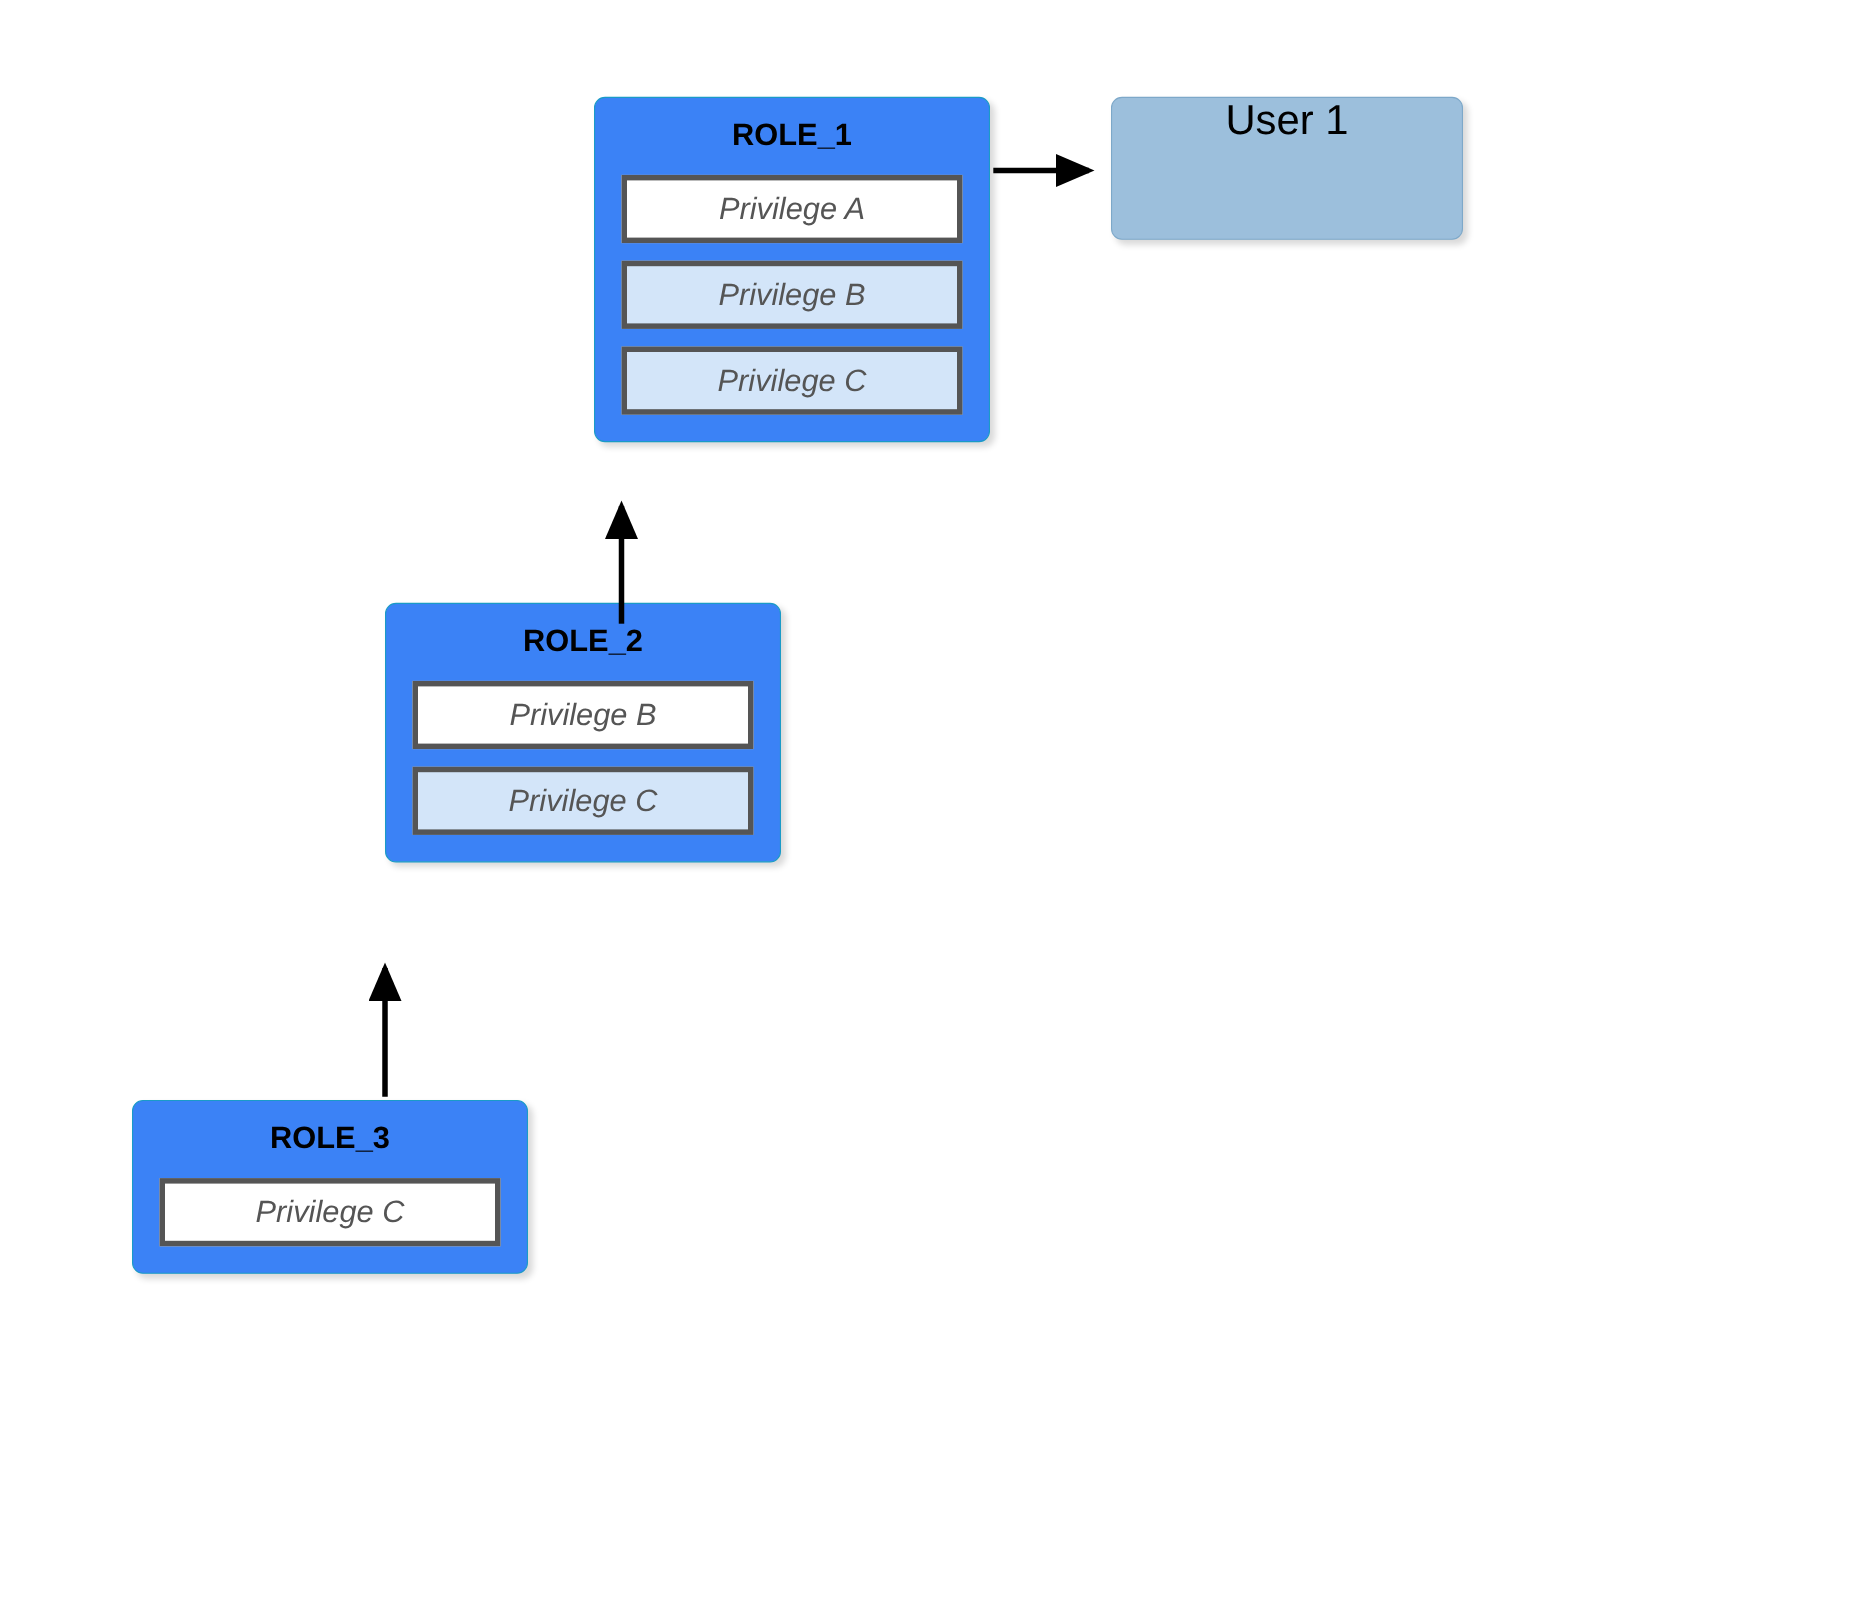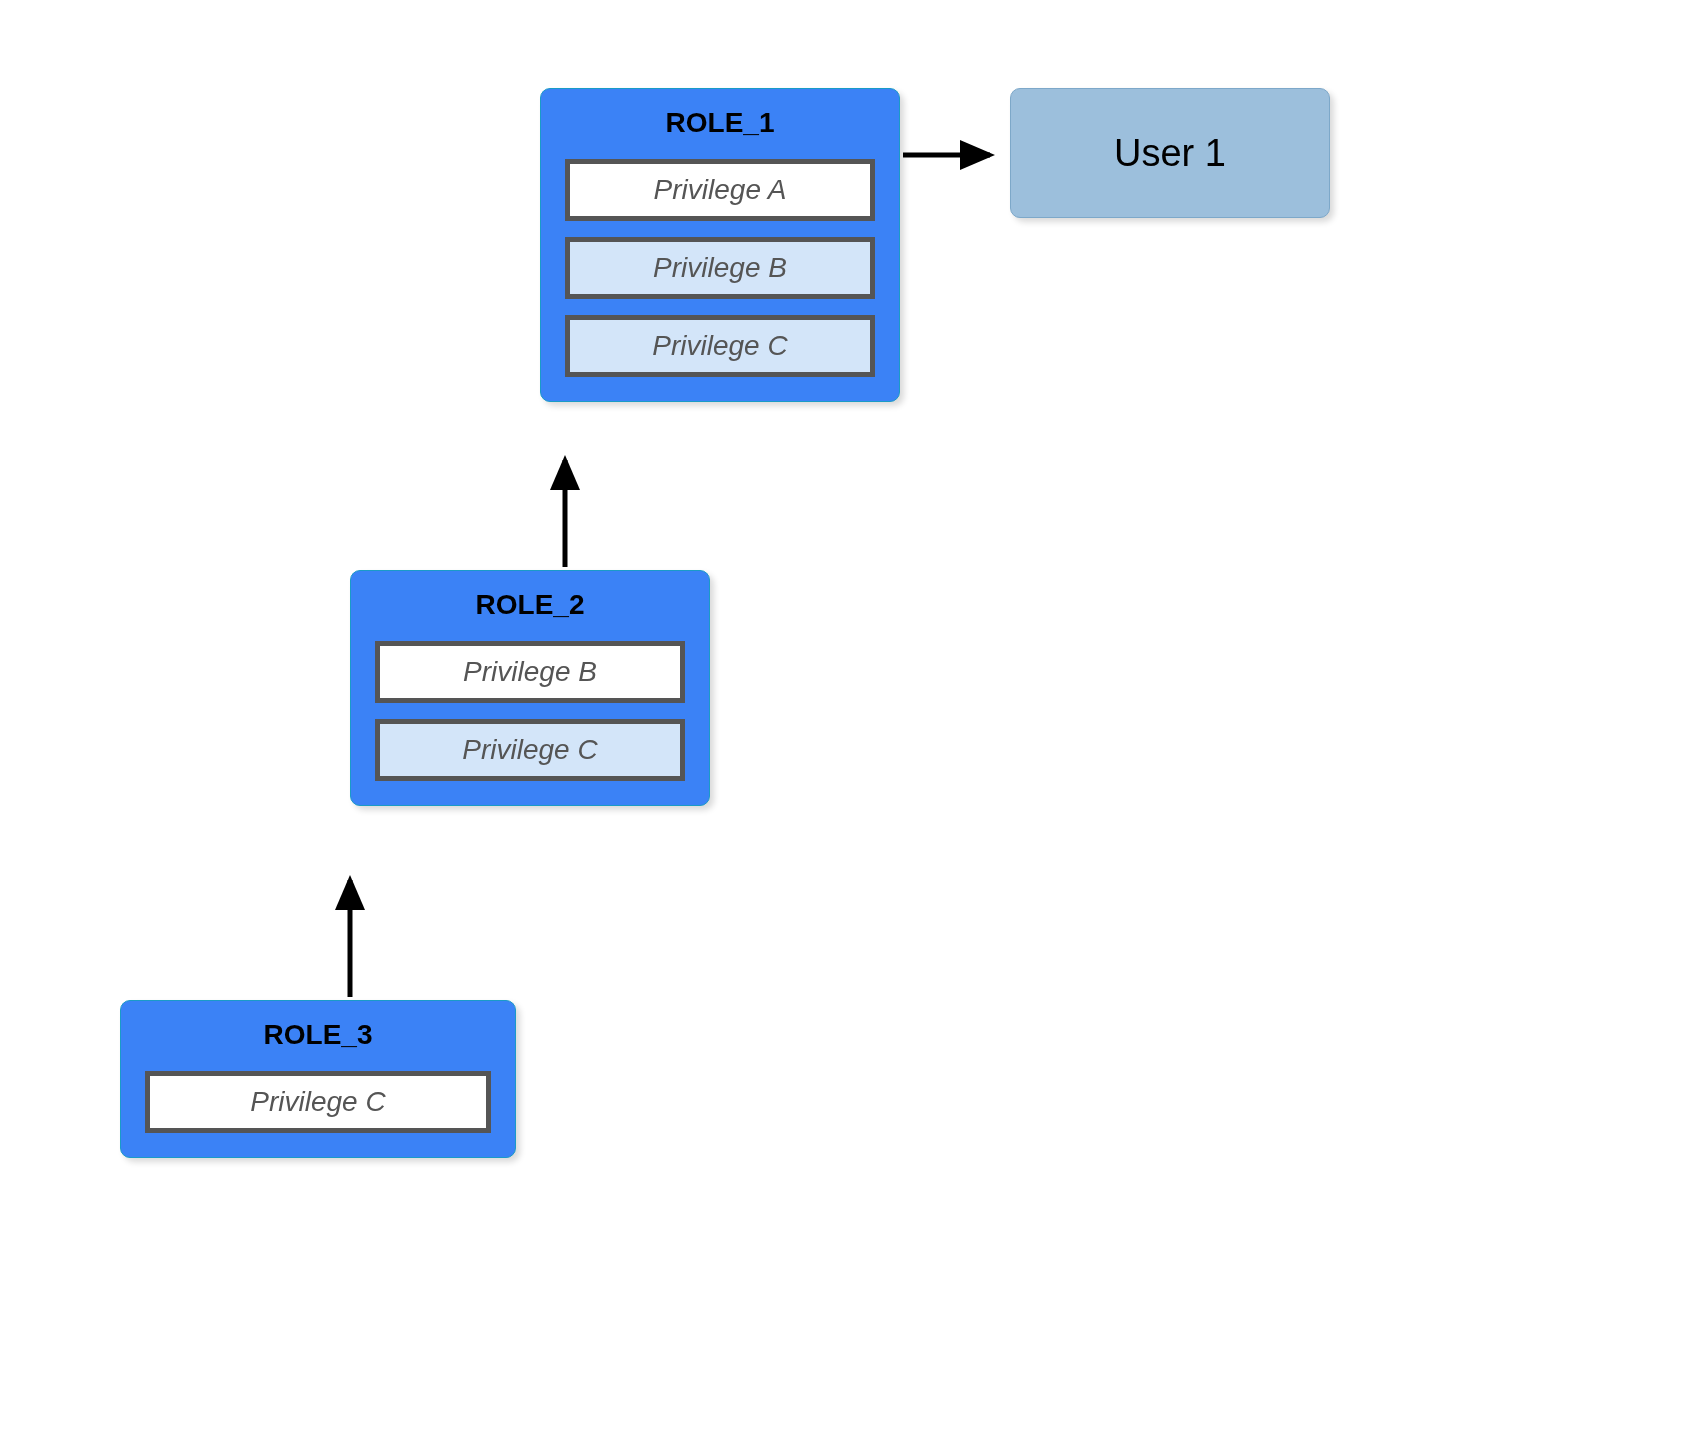--- a/index.html
+++ b/index.html
@@ -52,21 +52,21 @@
     .privilege-light {
       background: #d3e5f9;
     }
     .user-box {
       position: absolute;
       background: #9cbfdc;
       border: 1px solid #7da8c9;
       border-radius: 10px;
       box-shadow: 4px 4px 6px rgba(0,0,0,0.15);
       display: flex;
-      align-items: center;
+      align-items: flex-start;
       justify-content: center;
       font-size: 38px;
       color: #000;
     }
     svg.arrows {
       position: absolute;
       top: 0;
       left: 0;
       width: 1697px;
       height: 1453px;
@@ -82,27 +82,27 @@
     <div class="role-title">ROLE_1</div>
     <div class="privilege privilege-white">Privilege A</div>
     <div class="privilege privilege-light">Privilege B</div>
     <div class="privilege privilege-light">Privilege C</div>
   </div>
 
   <div class="user-box" style="left:1010px; top:88px; width:320px; height:130px;">
     <span>User 1</span>
   </div>
 
-  <div class="role-box" style="left:350px; top:570px; width:360px;">
+  <div class="role-box" style="left:350px; top:548px; width:360px;">
     <div class="role-title">ROLE_2</div>
     <div class="privilege privilege-white">Privilege B</div>
     <div class="privilege privilege-light">Privilege C</div>
   </div>
 
-  <div class="role-box" style="left:120px; top:1000px; width:396px;">
+  <div class="role-box" style="left:120px; top:1000px; width:360px;">
     <div class="role-title">ROLE_3</div>
     <div class="privilege privilege-white">Privilege C</div>
   </div>
 
   <svg class="arrows">
     <defs>
       <marker id="arrowhead" markerWidth="8" markerHeight="8" refX="6" refY="3" orient="auto" markerUnits="strokeWidth">
         <polygon points="0 0, 7 3, 0 6" fill="#000"></polygon>
       </marker>
     </defs>

